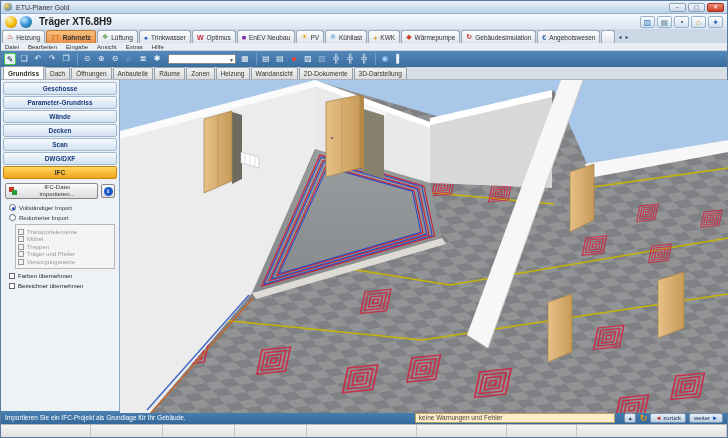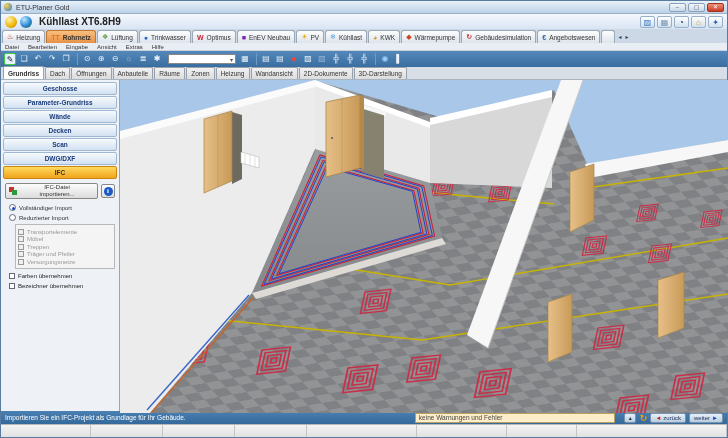--- a/index.html
+++ b/index.html
@@ -126,21 +126,21 @@
     <div class="appico"></div>
     <div class="t">ETU-Planer Gold</div>
     <div class="winbtn">–</div>
     <div class="winbtn">▢</div>
     <div class="winbtn close">✕</div>
   </div>
 
   <div id="appheader">
     <div class="orb gold"></div>
     <div class="orb globe"></div>
-    <div class="title">Kühllast XT6.8H9</div>
+    <div class="title">Träger XT6.8H9</div>
     <div class="qbtn" style="color:#3a78c0">▨</div>
     <div class="qbtn" style="color:#7090a8">▦</div>
     <div class="qbtn" style="color:#223">◔</div>
     <div class="qbtn" style="color:#e09a10">⌂</div>
     <div class="qbtn" style="color:#2a60b0">✦</div>
   </div>
 
   <div id="ribbontabs">
     <div class="rtab">
         <span class="ri ti0">♨</span>

